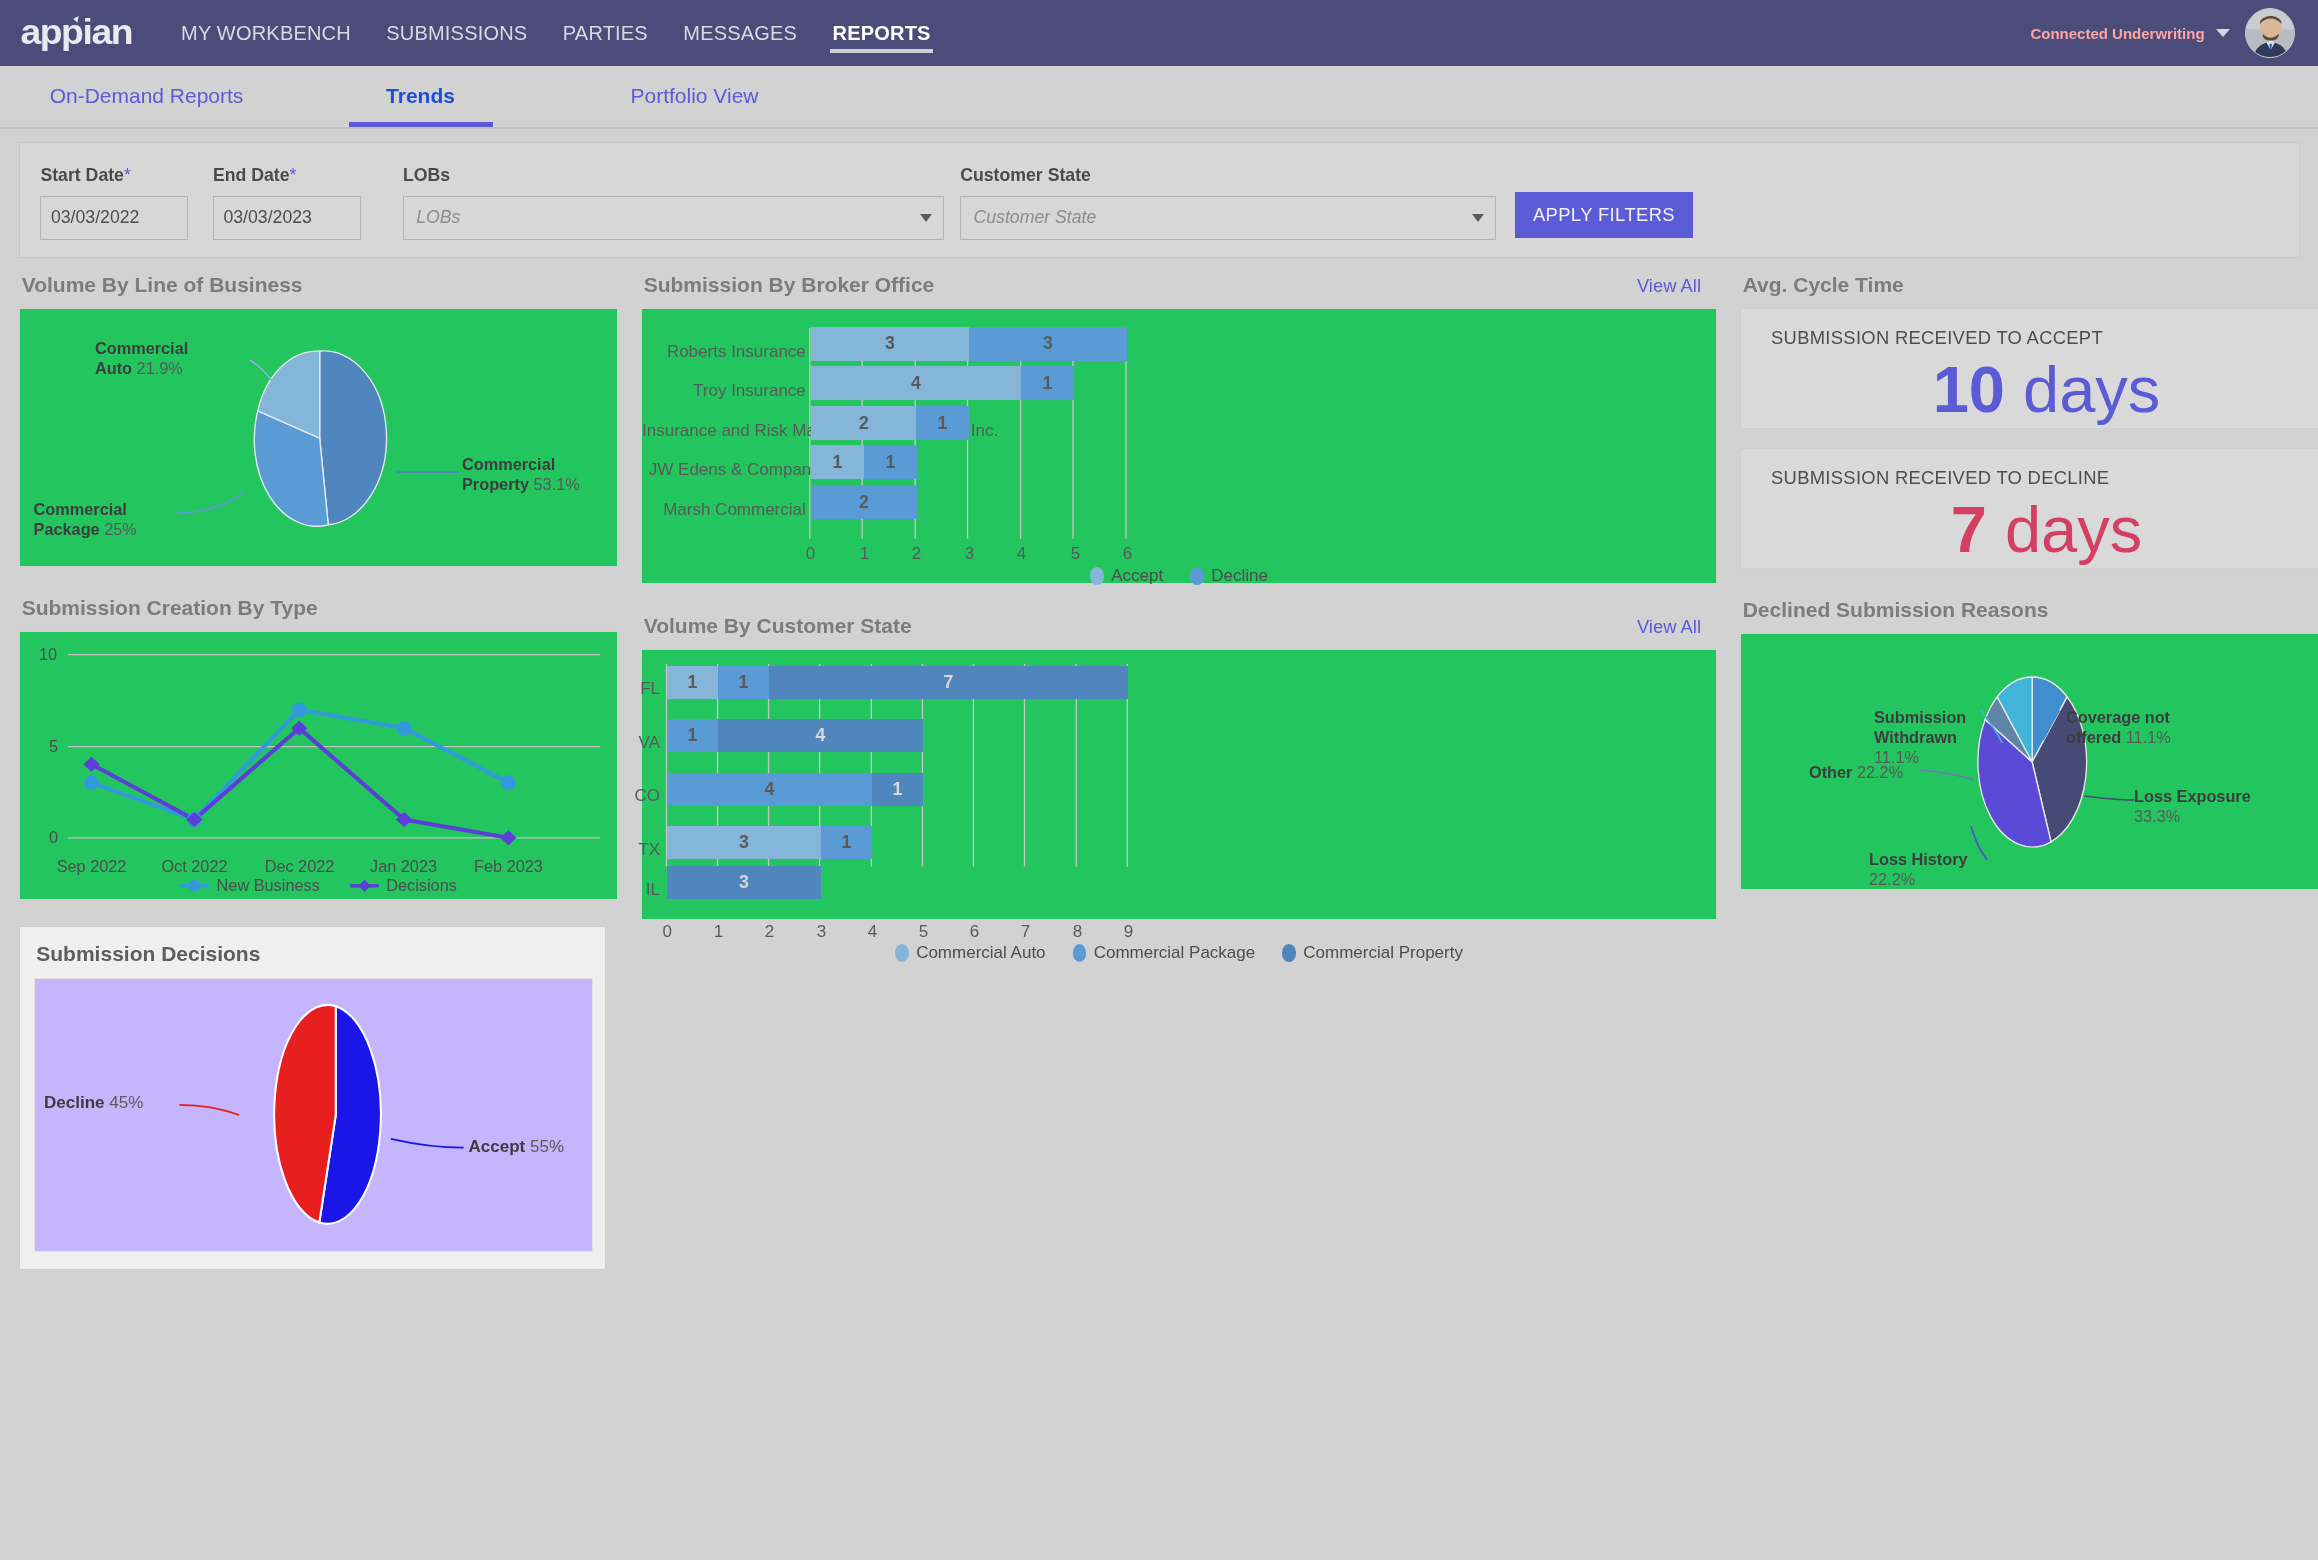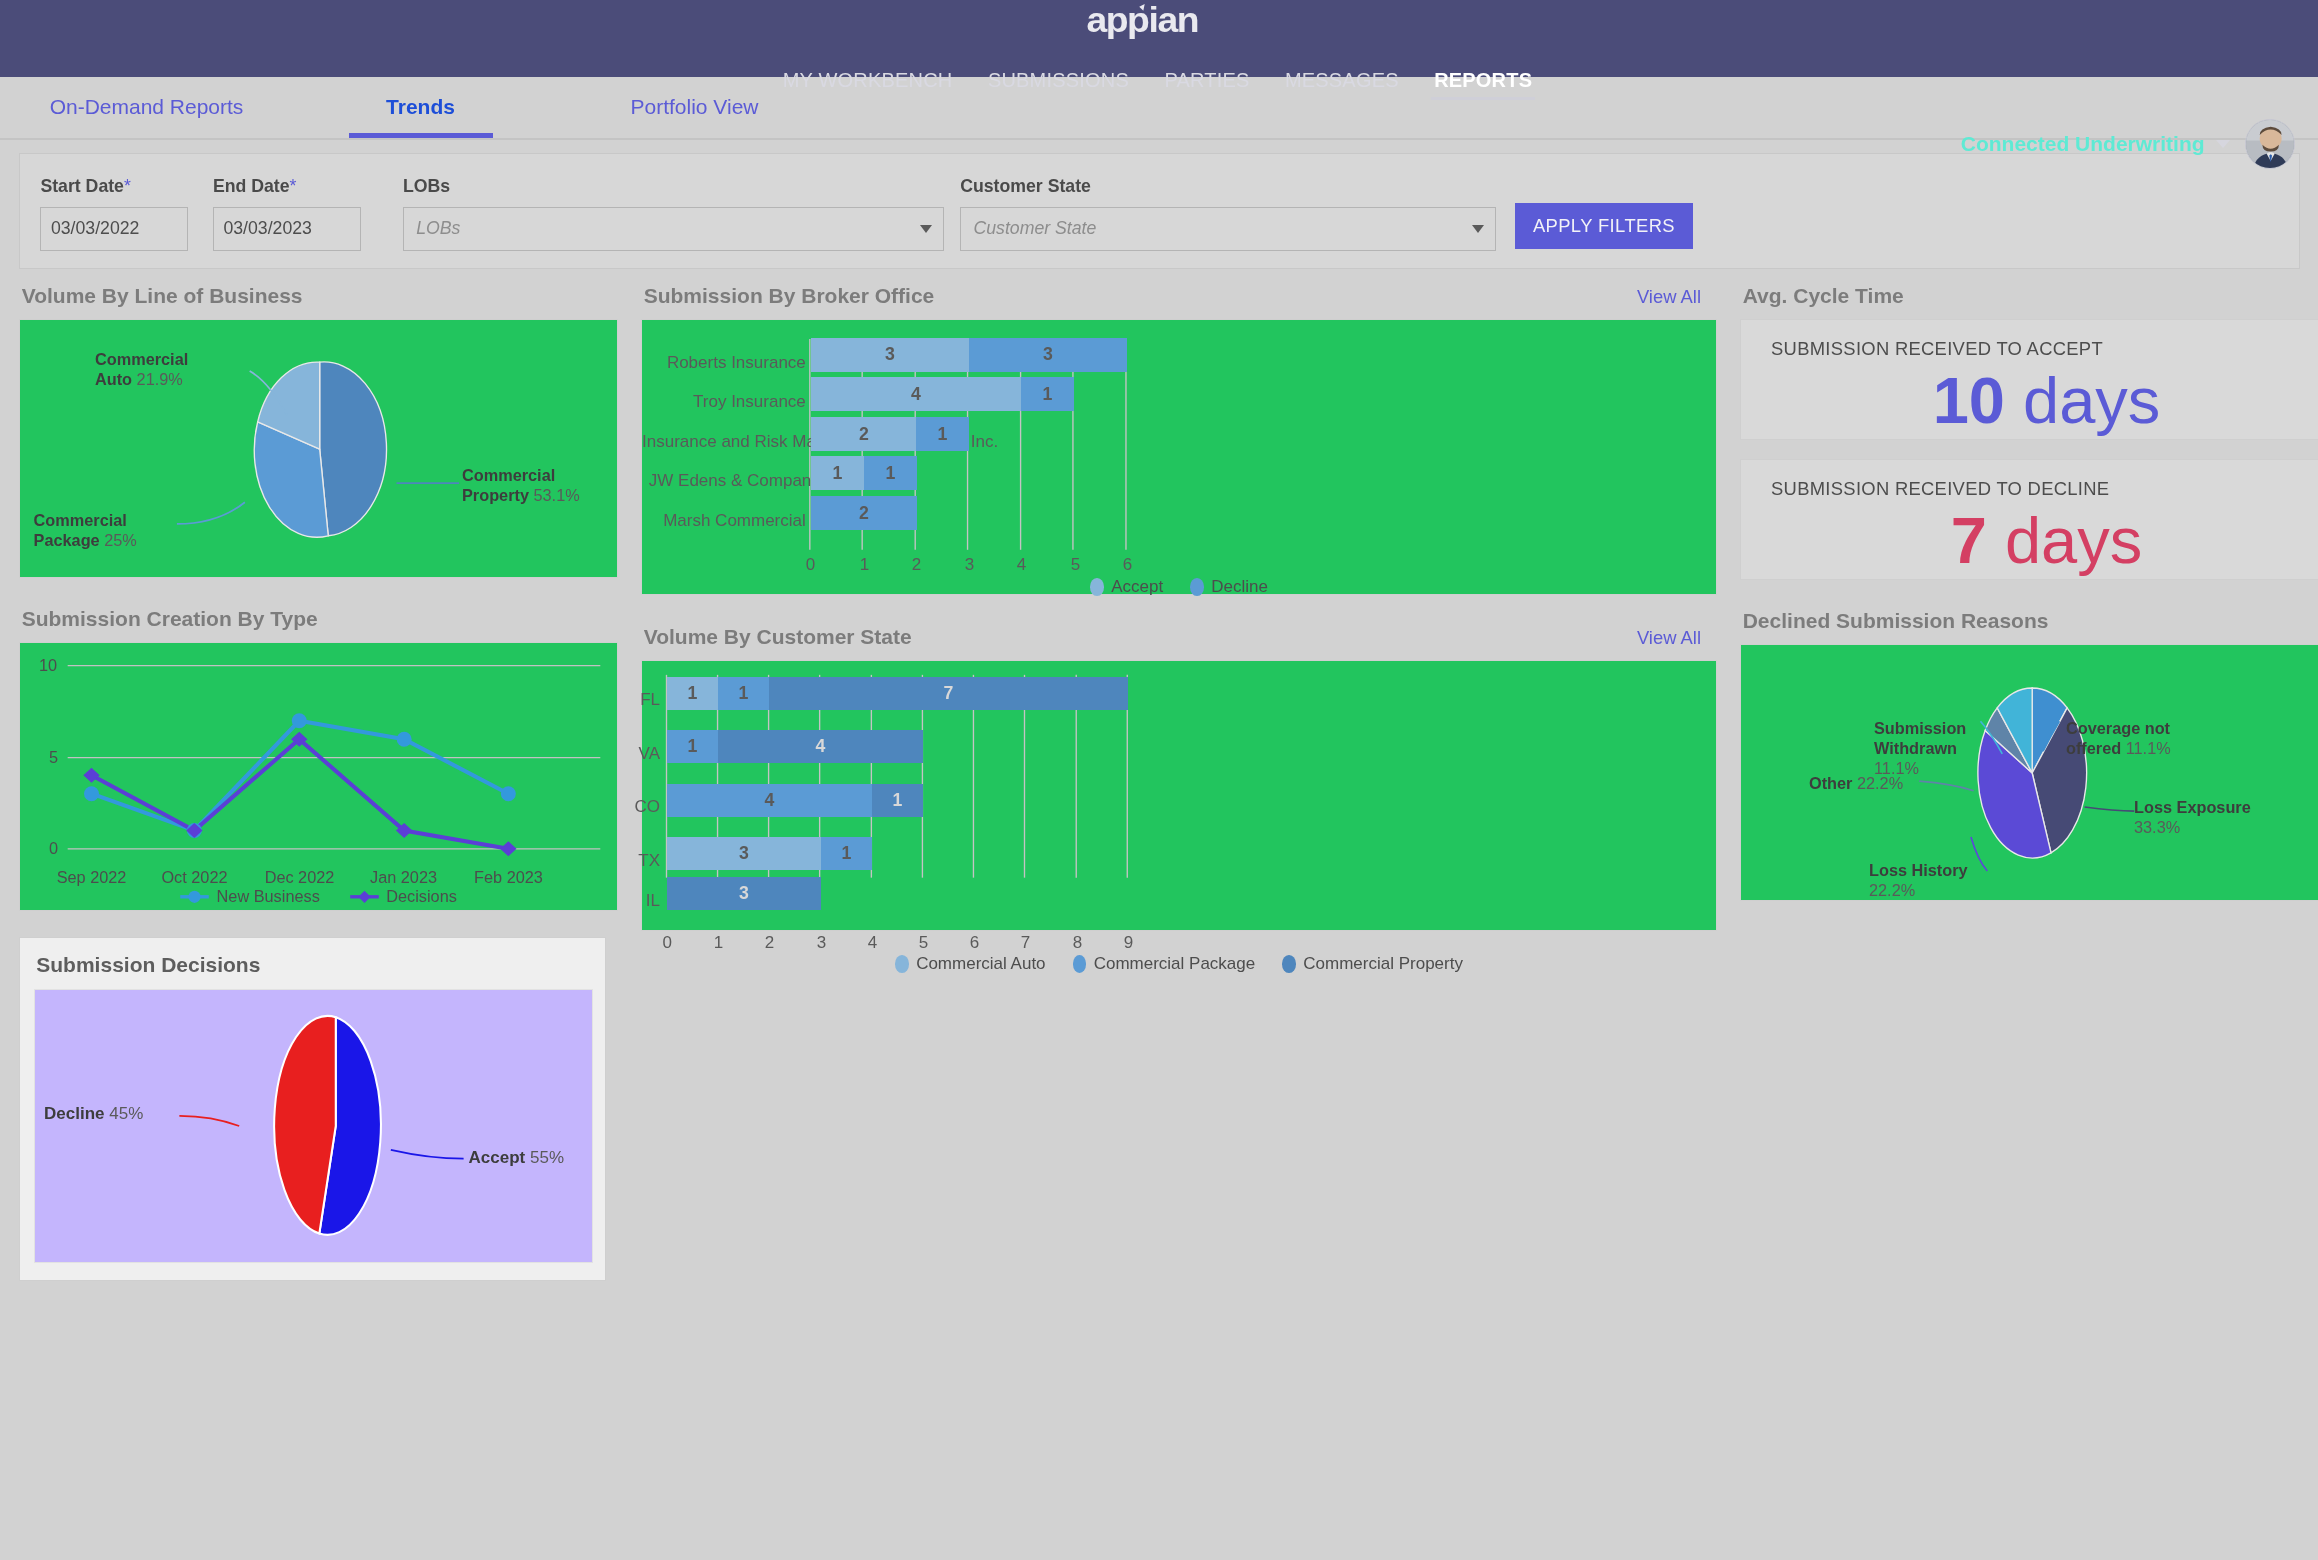--- a/index.html
+++ b/index.html
@@ -5,44 +5,43 @@
   * { box-sizing: border-box; margin: 0; padding: 0; }
   html, body {
     width: 2319px; height: 1560px;
     background: #d2d2d2;
     font-family: "Liberation Sans", sans-serif;
     overflow: hidden;
   }
 
   
   .topnav {
-    height: 77px; background: #4b4c79;
+    height: 66px; background: #4b4c79;
     display: flex; align-items: center;
     padding: 0 24.5px 0 20.4px;
     position: relative;
-    flex-direction: column;
   }
   .logo { width: 116px; height: 42px; position: relative; flex: 0 0 auto; margin-right: 27px; }
   .logo svg { display:block; }
   .nav-links { display: flex; align-items: center; height: 77px; }
   .nav-link {
     color: #d9d9e2; font-size: 20px; letter-spacing: 0.2px;
     padding: 0 17.7px; height: 77px; line-height: 77px;
     text-decoration: none; white-space: nowrap;
     cursor: pointer; font-stretch: condensed;
   }
   .nav-link.active { color: #ffffff; font-weight: bold; position: relative; }
   .nav-link.active::after {
     content:""; position: absolute; left: 15px; right: 15px; bottom: 19px;
     height: 3.4px; background: #cfcfd8;
   }
   .topnav-right {
     margin-left: auto; display: flex; align-items: center; gap: 15px;
   }
-  .org-name { color: #5eead4; font-size: 21px; font-weight: bold; white-space: nowrap; }
+  .org-name { color: #fca5a5; font-size: 15px; font-weight: bold; white-space: nowrap; }
   .caret-down {
     width: 0; height: 0; border-left: 7.5px solid transparent;
     border-right: 7.5px solid transparent; border-top: 8.8px solid #d6d6de;
     margin-left: -4.1px;
   }
   .avatar {
     width: 50px; height: 50px; border-radius: 50%;
     overflow: hidden; border: 1.4px solid #c9c9d4; flex: 0 0 auto;
     background: #9aa3ad;
   }

